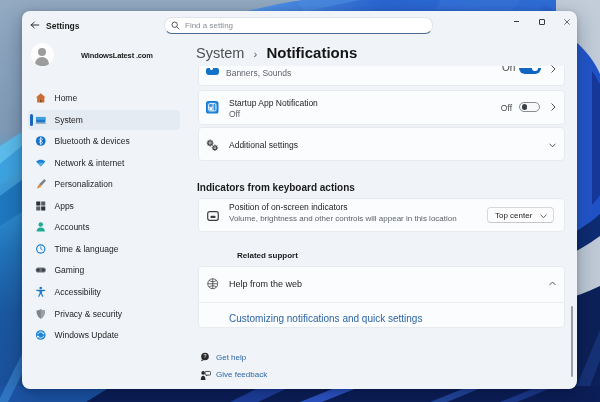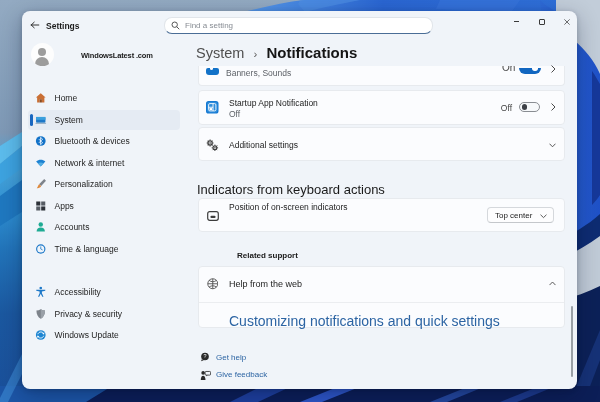--- a/index.html
+++ b/index.html
@@ -150,47 +150,48 @@
       <g stroke-width="1">
         <path d="M8.9,5.6 L8.9,6.5 M8.9,11.1 L8.9,12 M5.7,8.8 L6.6,8.8 M11.2,8.8 L12.1,8.8 M6.6,6.5 L7.3,7.2 M10.5,10.4 L11.2,11.1 M6.6,11.1 L7.3,10.4 M10.5,7.2 L11.2,6.5"></path>
       </g>
     </g>
   </svg>
   <div class="abs t1" style="left:207px;top:128.5px;">Additional settings</div>
   <svg class="abs" style="left:527px;top:131.5px" width="7" height="5" viewBox="0 0 7 5">
       <path d="M0.8,1 L3.5,3.8 L6.2,1" stroke="#4a4a4a" stroke-width="0.9" fill="none" stroke-linecap="round"></path>
     </svg>
 
-  <div class="abs" style="left:175px;top:170.5px;font-size:13px;font-weight:normal;color:#1a1a1a;">Indicators from keyboard actions</div>
+  <div class="abs" style="left:175px;top:170.5px;font-size:10px;font-weight:bold;color:#1a1a1a;">Indicators from keyboard actions</div>
 
   <div class="card" style="top:187px;height:34px;"></div>
   <svg class="abs" style="left:185px;top:199.5px" width="12" height="10" viewBox="0 0 12 10">
     <rect x="0.7" y="0.7" width="10.6" height="8.6" rx="2" fill="none" stroke="#3c3c3c" stroke-width="1.2"></rect>
     <rect x="3.4" y="4.8" width="5.2" height="2.2" rx="1.1" fill="#3c3c3c"></rect>
   </svg>
   <div class="abs t1" style="left:207px;top:191px;">Position of on-screen indicators</div>
+  <div class="abs" style="left:207px;top:202.5px;font-size:8px;color:#5e6268;">Volume, brightness and other controls will appear in this location</div>
   <div class="abs" style="left:465px;top:196px;width:67px;height:15.5px;background:#fdfdfe;border:1px solid #d5d8dc;border-bottom-color:#c4c7cb;border-radius:4px;box-sizing:border-box;"></div>
   <div class="abs" style="left:473px;top:200px;font-size:8px;color:#1b1b1b;">Top center</div>
   <svg class="abs" style="left:518px;top:202.5px" width="7" height="5" viewBox="0 0 7 5">
       <path d="M0.8,1 L3.5,3.6 L6.2,1" stroke="#4a4a4a" stroke-width="0.9" fill="none" stroke-linecap="round"></path>
     </svg>
 
   <div class="abs" style="left:175px;top:239.5px;font-size:8px;font-weight:bold;color:#1a1a1a;padding-left:40px;">Related support</div>
 
   <div class="card" style="top:254.5px;height:62.5px;"></div>
   <svg class="abs" style="left:184.5px;top:267px" width="11.5" height="11.5" viewBox="0 0 12 12">
     <circle cx="6" cy="6" r="5.2" fill="none" stroke="#4a4a4a" stroke-width="0.9"></circle>
     <path d="M6,0.8 L6,11.2 M0.8,6 L11.2,6 M2.2,2.5 C3.3,3.4 4.6,3.9 6,3.9 C7.4,3.9 8.7,3.4 9.8,2.5 M2.2,9.5 C3.3,8.6 4.6,8.1 6,8.1 C7.4,8.1 8.7,8.6 9.8,9.5" fill="none" stroke="#4a4a4a" stroke-width="0.9"></path>
   </svg>
   <div class="abs t1" style="left:207px;top:267.5px;font-size:9px;">Help from the web</div>
   <svg class="abs" style="left:527px;top:270px" width="7" height="5" viewBox="0 0 7 5">
       <path d="M0.8,3.8 L3.5,1 L6.2,3.8" stroke="#4a4a4a" stroke-width="0.9" fill="none" stroke-linecap="round"></path>
     </svg>
   <div class="abs" style="left:176.5px;top:290.5px;width:365.5px;height:1px;background:#ebedf0;"></div>
-  <div class="abs link" style="left:207px;top:302px;font-size:14px;">Customizing notifications and quick settings</div>
+  <div class="abs link" style="left:207px;top:302px;font-size:10px;">Customizing notifications and quick settings</div>
 
   <svg class="abs" style="left:177.5px;top:341px" width="10" height="10" viewBox="0 0 12 12">
     <circle cx="6" cy="5.4" r="4.6" fill="#2a2a2a"></circle>
     <path d="M2.2,8.6 L1.2,11 L4.6,9.9 Z" fill="#2a2a2a"></path>
     <text x="6" y="7.6" font-size="6.5" fill="#fff" text-anchor="middle" font-family="Liberation Sans">?</text>
   </svg>
   <div class="abs link" style="left:194px;top:341.5px;font-size:8px;">Get help</div>
   <svg class="abs" style="left:177.5px;top:358.5px" width="11" height="10" viewBox="0 0 12 11">
     <circle cx="3.4" cy="3.2" r="2" fill="#2a2a2a"></circle>
     <path d="M0.8,11 C0.8,8 2,6.4 3.4,6.4 C4.8,6.4 6,8 6,11 Z" fill="#2a2a2a"></path>
@@ -253,20 +254,28 @@
       <div class="navtxt">Accounts</div>
     </div>
     <div class="navrow" style="top: 227.85px;">
       <svg class="navico" viewBox="0 0 13 13">
         <circle cx="6.5" cy="6.5" r="5.3" fill="#1d78c8"></circle>
         <circle cx="6.5" cy="6.5" r="4" fill="#eef4fa"></circle>
         <path d="M6.5,3.6 L6.5,6.5 L8.6,7.6" stroke="#1d78c8" stroke-width="0.9" fill="none"></path>
       </svg>
       <div class="navtxt">Time &amp; language</div>
     </div>
+    <div class="navrow" style="top: 249.4px;">
+      <svg class="navico" viewBox="0 0 13 13">
+        <rect x="0.8" y="3.6" width="11.4" height="5.8" rx="2.9" fill="#6a7078"></rect>
+        <circle cx="3.6" cy="6.5" r="1.7" fill="#3a3f46"></circle>
+        <circle cx="9.4" cy="6.5" r="1.7" fill="#3a3f46"></circle>
+      </svg>
+      <div class="navtxt">Gaming</div>
+    </div>
     <div class="navrow" style="top: 270.95px;">
       <svg class="navico" viewBox="0 0 13 13">
         <circle cx="6.5" cy="2" r="1.5" fill="#1d78c8"></circle>
         <path d="M1.4,4 L11.6,4 L11.6,5.2 L7.8,5.8 L7.8,8 L9.6,12 L8.2,12 L6.5,8.6 L4.8,12 L3.4,12 L5.2,8 L5.2,5.8 L1.4,5.2 Z" fill="#1d78c8"></path>
       </svg>
       <div class="navtxt">Accessibility</div>
     </div>
     <div class="navrow" style="top: 292.5px;">
       <svg class="navico" viewBox="0 0 13 13">
         <path d="M6.5,1 C8,2 9.8,2.5 11.4,2.6 C11.4,6.8 9.6,10.4 6.5,12 C3.4,10.4 1.6,6.8 1.6,2.6 C3.2,2.5 5,2 6.5,1 Z" fill="#7d838b"></path>

